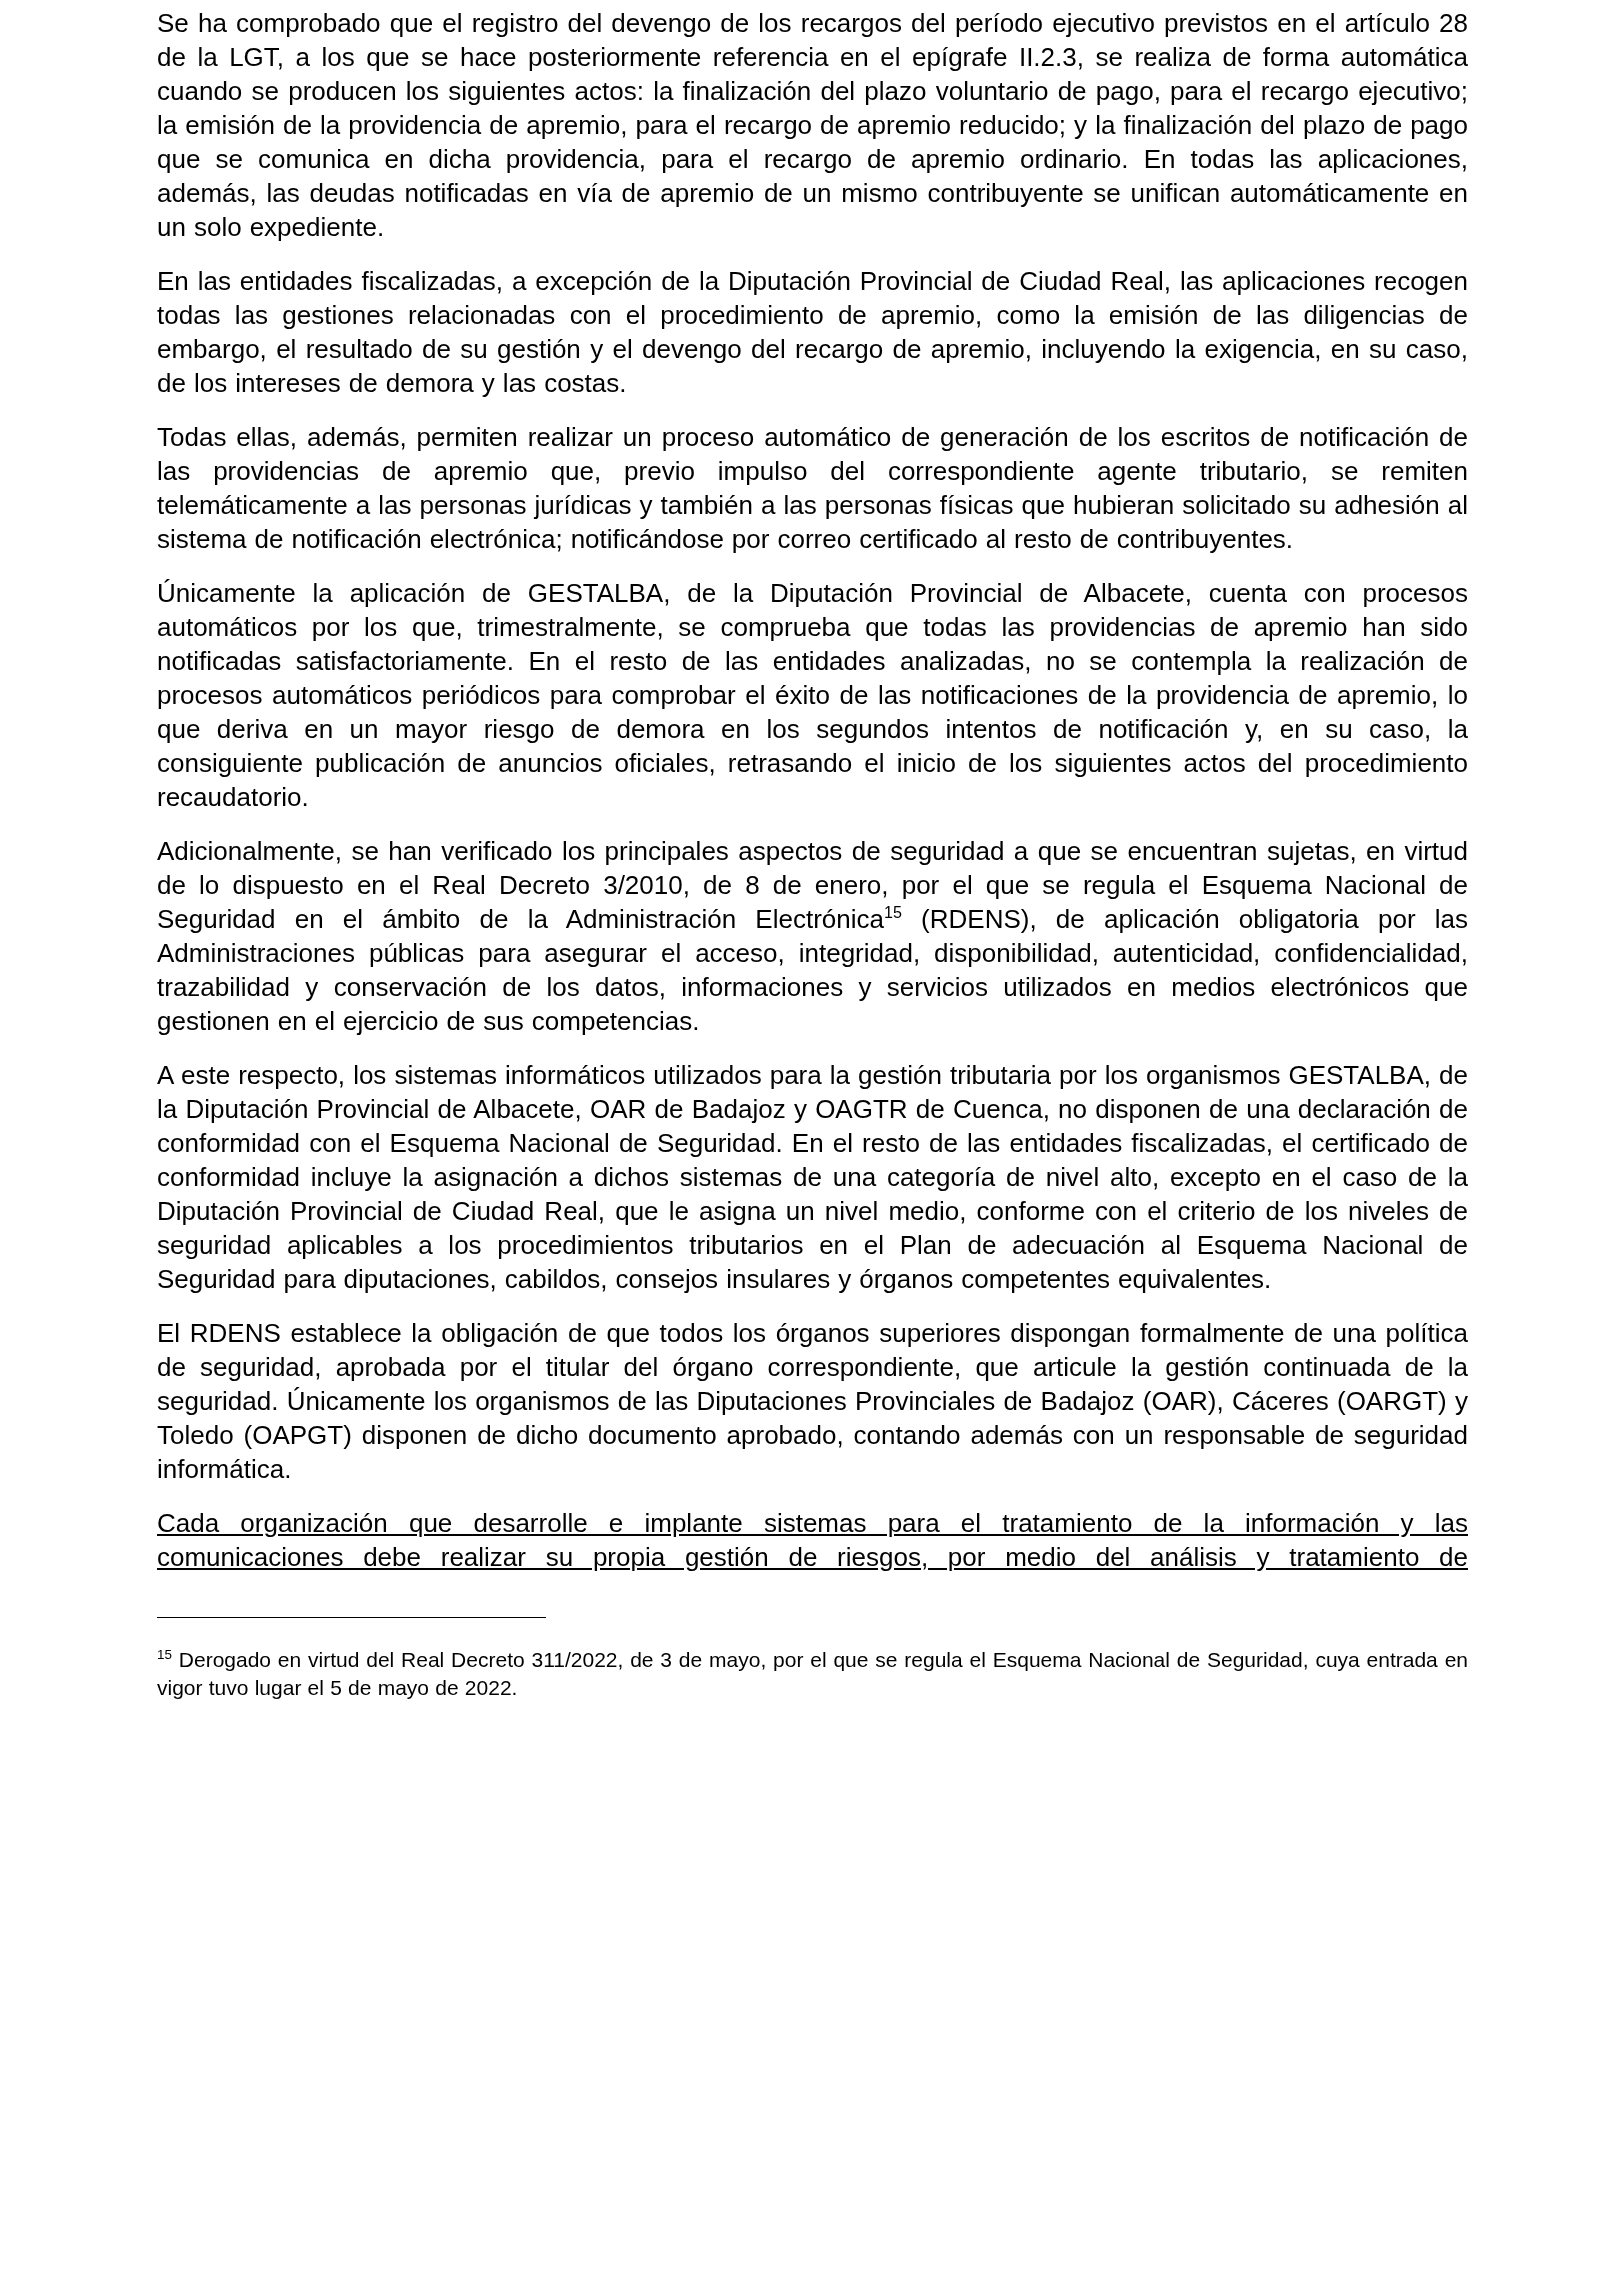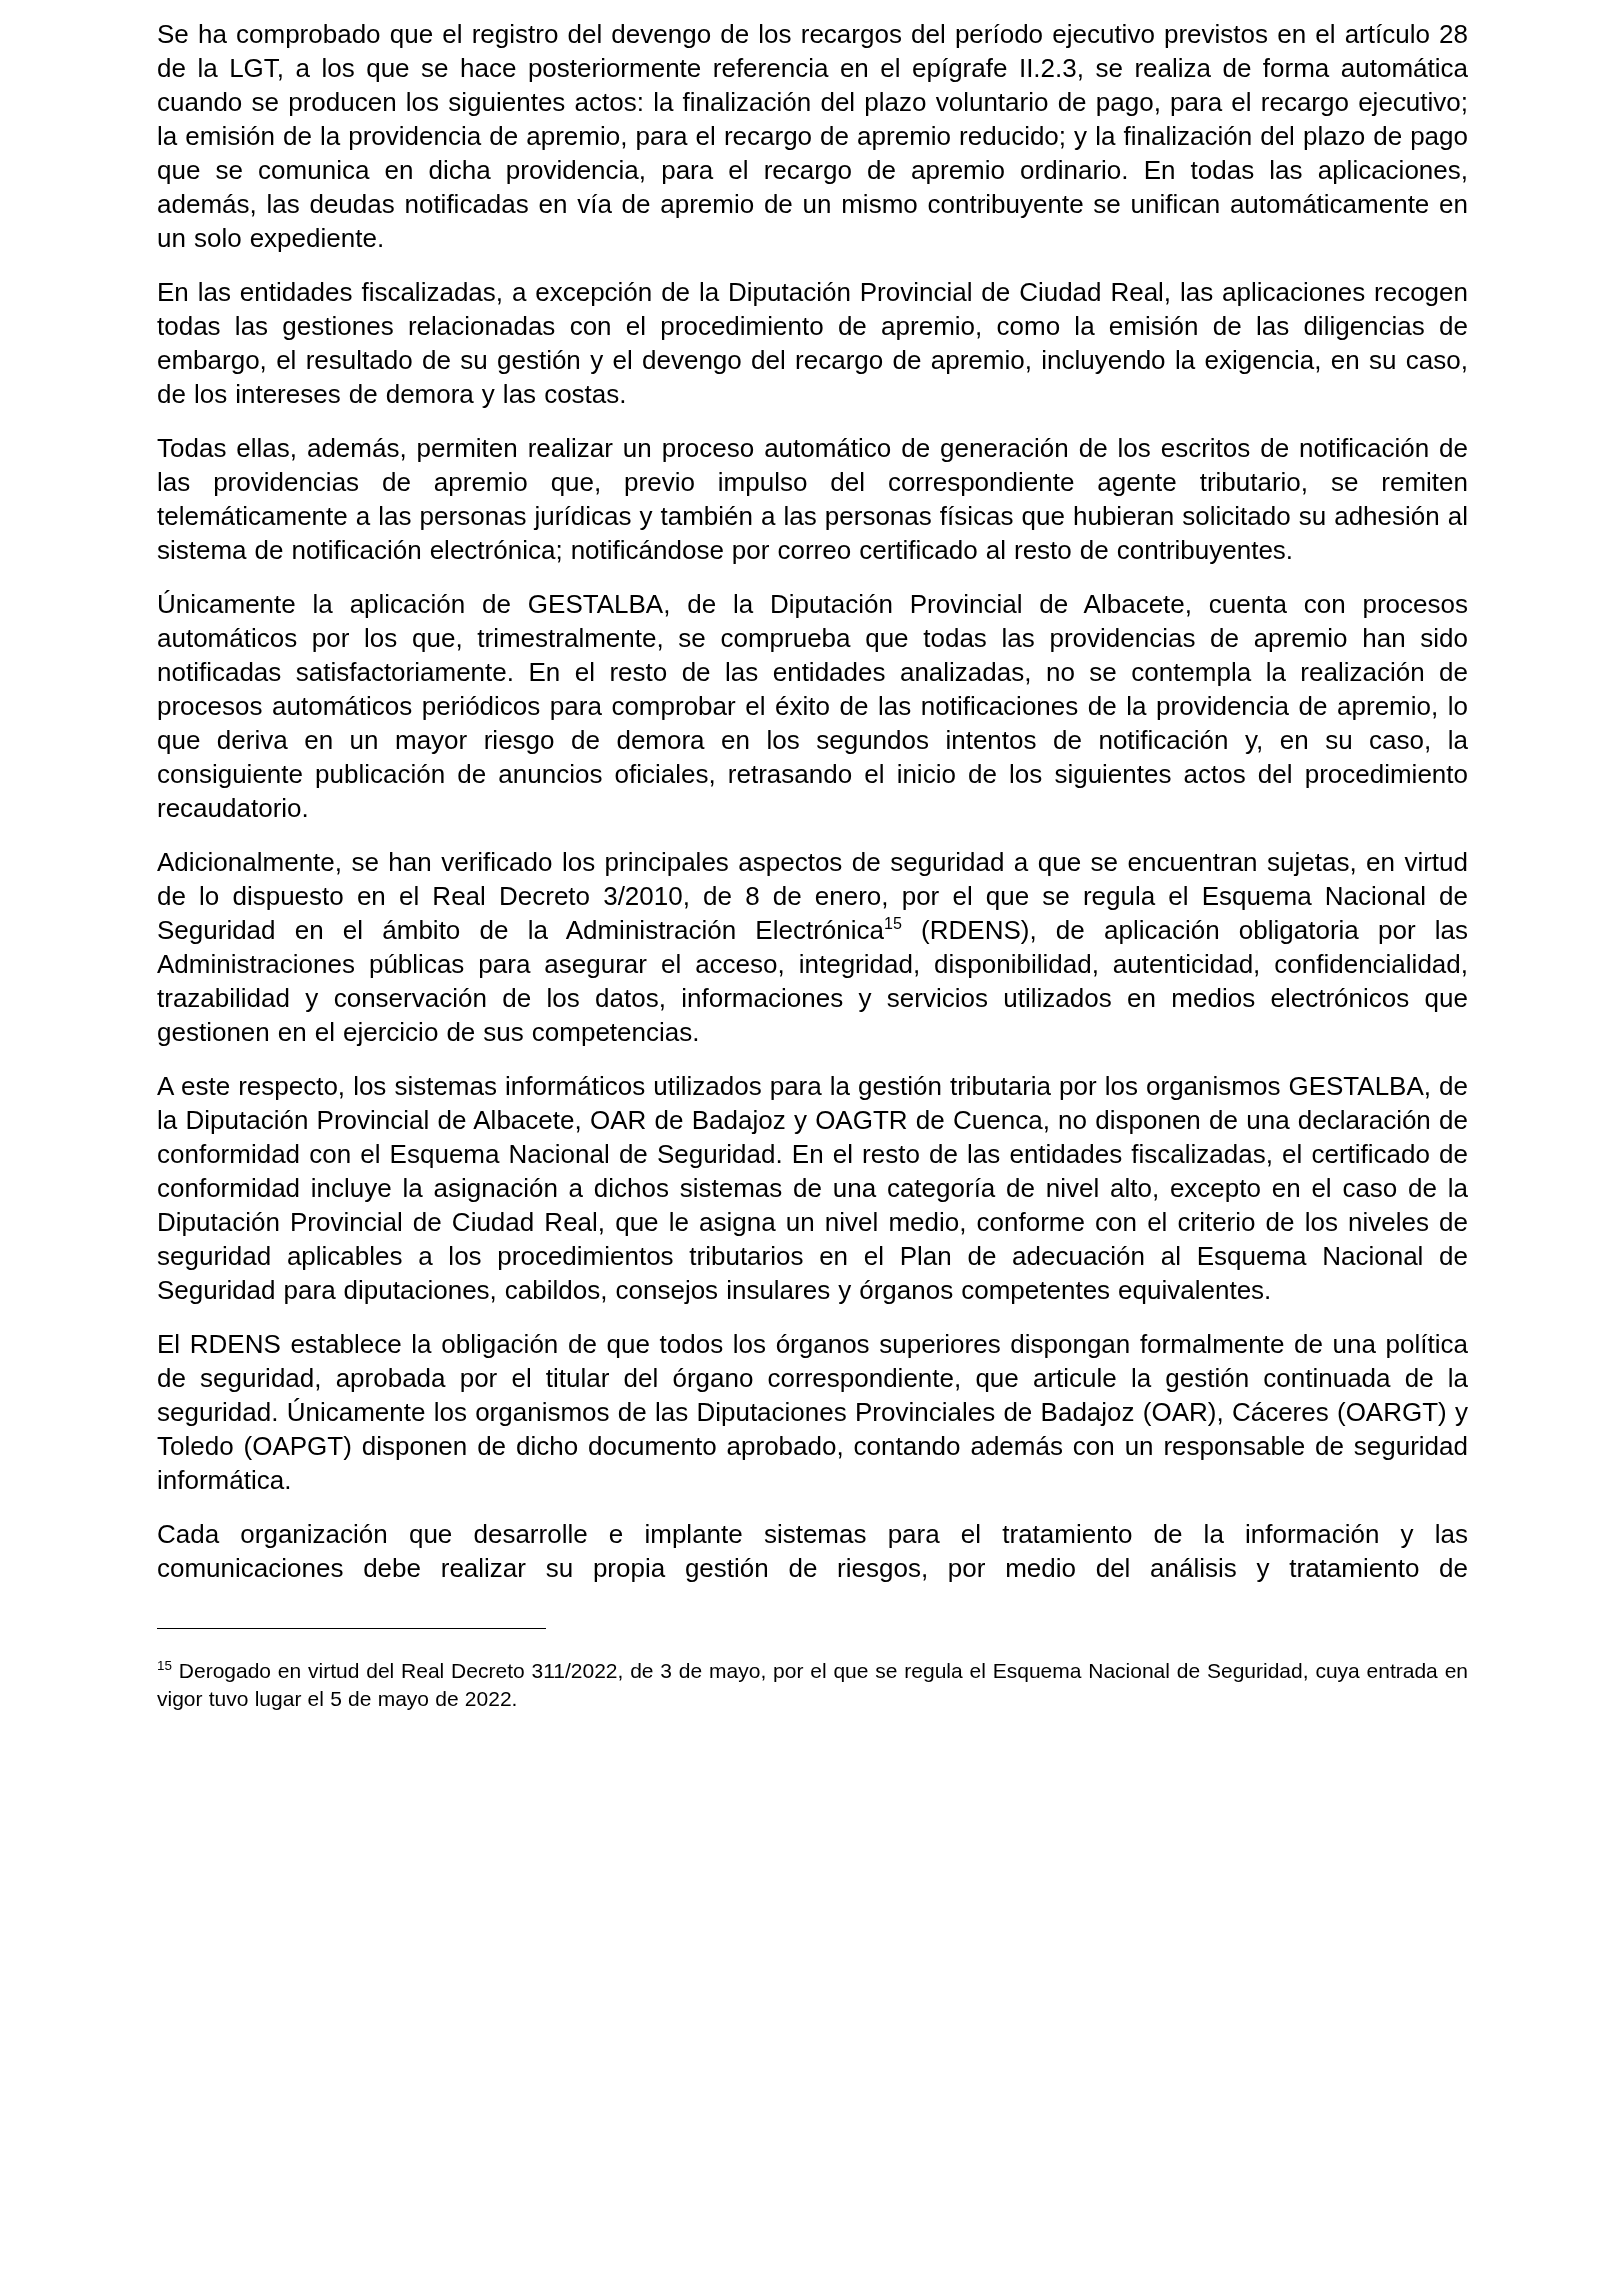--- a/index.html
+++ b/index.html
@@ -9,35 +9,36 @@
   }
   body {
     width: 1623px;
     height: 2295px;
     overflow: hidden;
   }
   .page {
     box-sizing: border-box;
     width: 1623px;
     height: 2295px;
-    padding: 17px 155px 0 157px;
+    padding: 6px 155px 0 157px;
     font-family: "Liberation Sans", sans-serif;
     color: #000000;
   }
   .para {
     margin: 0 0 20px 0;
     font-size: 26px;
     line-height: 34px;
     text-align: justify;
     word-spacing: 0.8px;
   }
   
   .para.continued {
     text-align-last: justify;
     margin-bottom: 16px;
+    text-decoration: underline;
   }
   .para sup.fn-ref {
     font-size: 0.62em;
     line-height: 0;
     vertical-align: super;
   }
   .footnote-sep {
     width: 389px;
     height: 0;
     border-top: 1.7px solid #000000;

